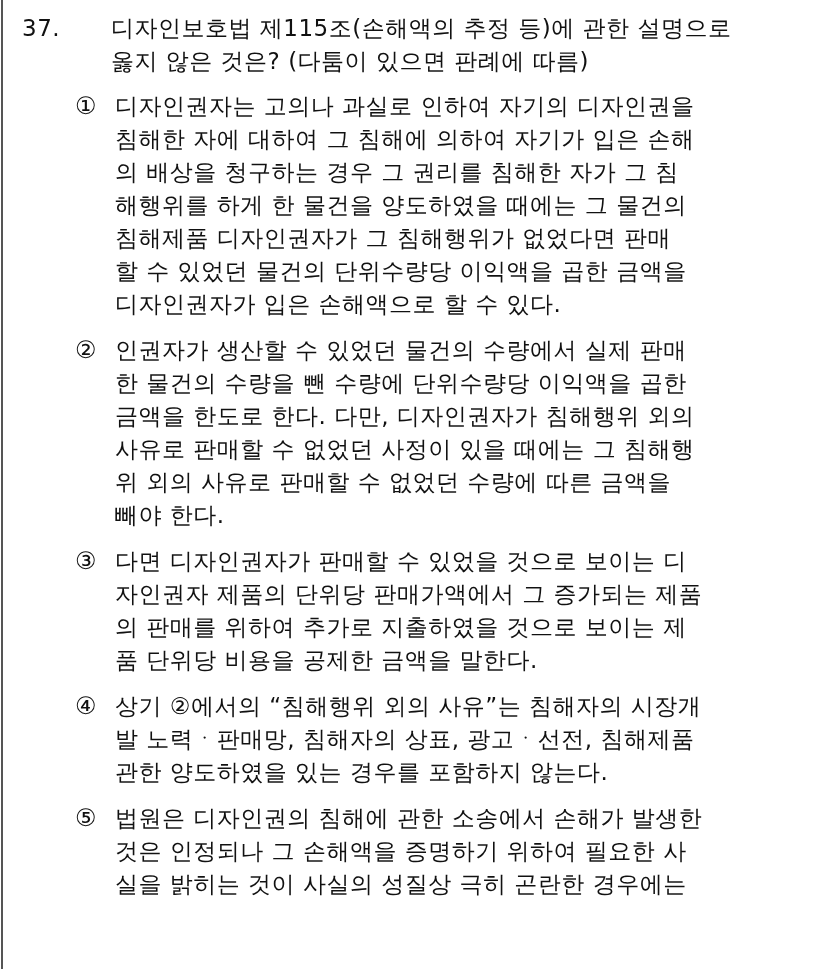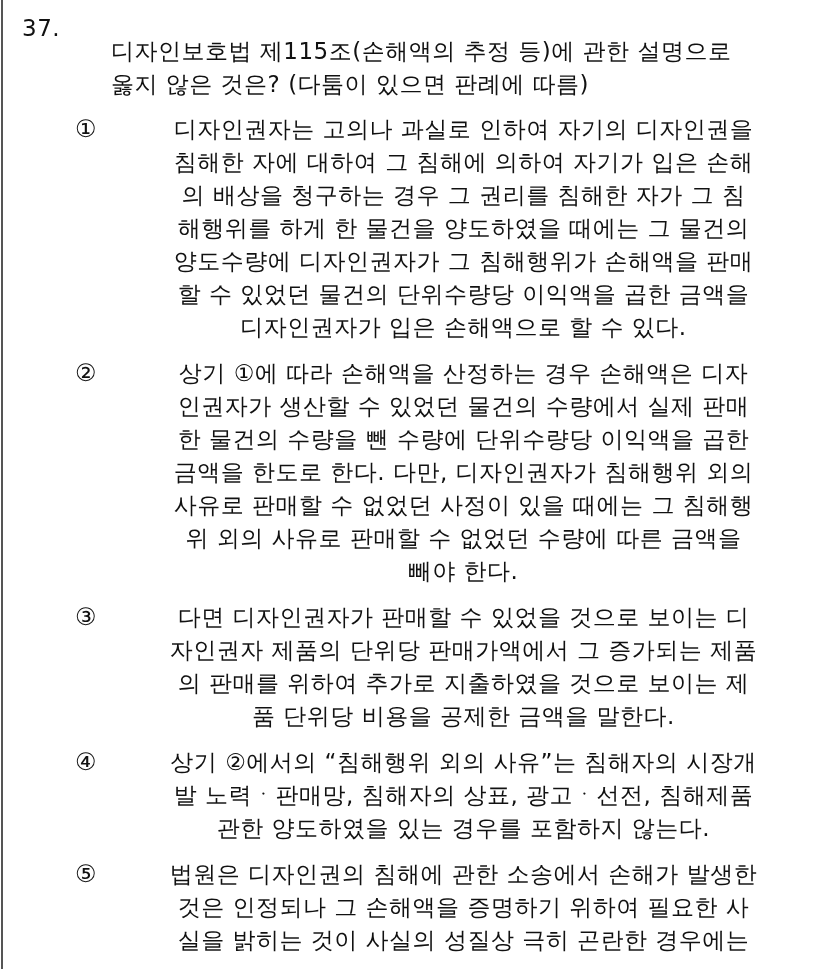--- a/index.html
+++ b/index.html
@@ -36,42 +36,40 @@
       letter-spacing: 0.5px;
       gap: 36px;
     }
     .q-num {
       width: 53px;
       flex: 0 0 53px;
     }
     .q-stem {
       flex: 1;
       word-break: keep-all;
-      margin-top: 23px;
     }
     .q-stem .line { display: block; white-space: nowrap; }
     .options {
       margin-top: 12px;
       margin-left: 53px;
     }
     .option {
       display: flex;
       font-size: 23px;
       line-height: 33px;
       margin-bottom: 13px;
       letter-spacing: 0.5px;
     }
     .opt-mark {
       width: 40px;
       flex: 0 0 40px;
       font-size: 24px;
     }
     .opt-body {
       flex: 1;
-      text-align: center;
     }
     .opt-body .line {
       display: block;
       white-space: nowrap;
     }
   </style>
 </head>
 <body>
 
 <div class="left-rule"></div>
@@ -87,30 +85,29 @@
 
   <div class="options">
 
     <div class="option">
       <div class="opt-mark">①</div>
       <div class="opt-body">
         <span class="line">디자인권자는 고의나 과실로 인하여 자기의 디자인권을</span>
         <span class="line">침해한 자에 대하여 그 침해에 의하여 자기가 입은 손해</span>
         <span class="line">의 배상을 청구하는 경우 그 권리를 침해한 자가 그 침</span>
         <span class="line">해행위를 하게 한 물건을 양도하였을 때에는 그 물건의</span>
-        <span class="line">양도수량에 디자인권자가 그 침해행위가 손해액을 판매</span>
+        <span class="line">침해제품 디자인권자가 그 침해행위가 없었다면 판매</span>
         <span class="line">할 수 있었던 물건의 단위수량당 이익액을 곱한 금액을</span>
         <span class="line">디자인권자가 입은 손해액으로 할 수 있다.</span>
       </div>
     </div>
 
     <div class="option">
       <div class="opt-mark">②</div>
       <div class="opt-body">
-        <span class="line">상기 ①에 따라 손해액을 산정하는 경우 손해액은 디자</span>
         <span class="line">인권자가 생산할 수 있었던 물건의 수량에서 실제 판매</span>
         <span class="line">한 물건의 수량을 뺀 수량에 단위수량당 이익액을 곱한</span>
         <span class="line">금액을 한도로 한다. 다만, 디자인권자가 침해행위 외의</span>
         <span class="line">사유로 판매할 수 없었던 사정이 있을 때에는 그 침해행</span>
         <span class="line">위 외의 사유로 판매할 수 없었던 수량에 따른 금액을</span>
         <span class="line">빼야 한다.</span>
       </div>
     </div>
 
     <div class="option">

